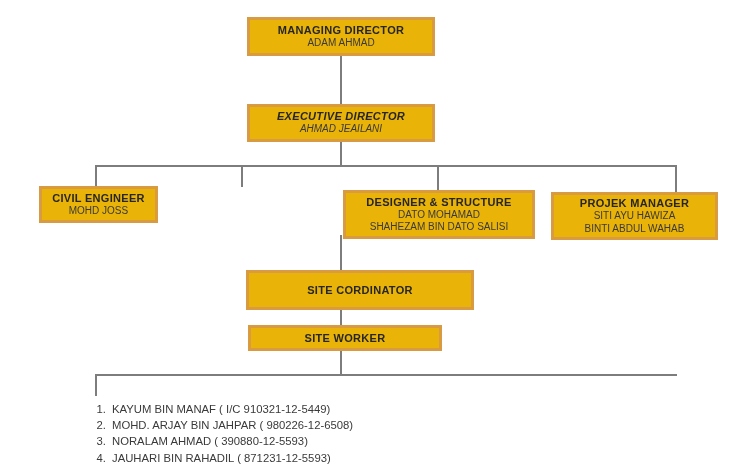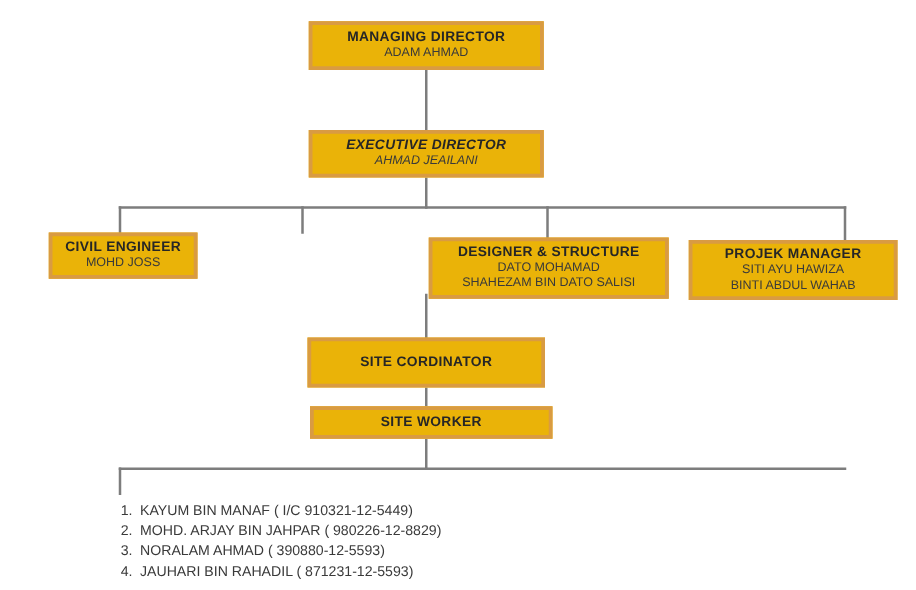--- a/index.html
+++ b/index.html
@@ -107,42 +107,42 @@
   </div>
 
   <div class="node" style="left:343px;top:190px;width:192px;height:49px;">
     <div class="ttl">DESIGNER &amp; STRUCTURE</div>
     <div class="nm">DATO MOHAMAD</div>
     <div class="nm">SHAHEZAM BIN DATO SALISI</div>
   </div>
 
   <div class="conn vline" style="left:340px;top:235px;height:36px;"></div>
 
-  <div class="node" style="left:246px;top:270px;width:190px;height:40px;">
+  <div class="node" style="left:246px;top:270px;width:228px;height:40px;">
     <div class="ttl">SITE CORDINATOR</div>
   </div>
 
   <div class="conn vline" style="left:340px;top:310px;height:15px;"></div>
 
   <div class="node" style="left:248px;top:325px;width:194px;height:26px;">
     <div class="ttl">SITE WORKER</div>
   </div>
 
   <div class="conn vline" style="left:340px;top:351px;height:24px;"></div>
   <div class="conn hline" style="left:95px;top:374px;width:582px;"></div>
   <div class="conn vline" style="left:95px;top:374px;height:22px;"></div>
 
   <ol id="worker-list">
     <li>
       <span class="num">1.</span>
       <span>KAYUM BIN MANAF ( I/C 910321-12-5449)</span>
     </li>
     <li>
       <span class="num">2.</span>
-      <span>MOHD. ARJAY BIN JAHPAR ( 980226-12-8829)</span>
+      <span>MOHD. ARJAY BIN JAHPAR ( 980226-12-6508)</span>
     </li>
     <li>
       <span class="num">3.</span>
       <span>NORALAM AHMAD ( 390880-12-5593)</span>
     </li>
     <li>
       <span class="num">4.</span>
       <span>JAUHARI BIN RAHADIL ( 871231-12-5593)</span>
     </li>
   </ol>

